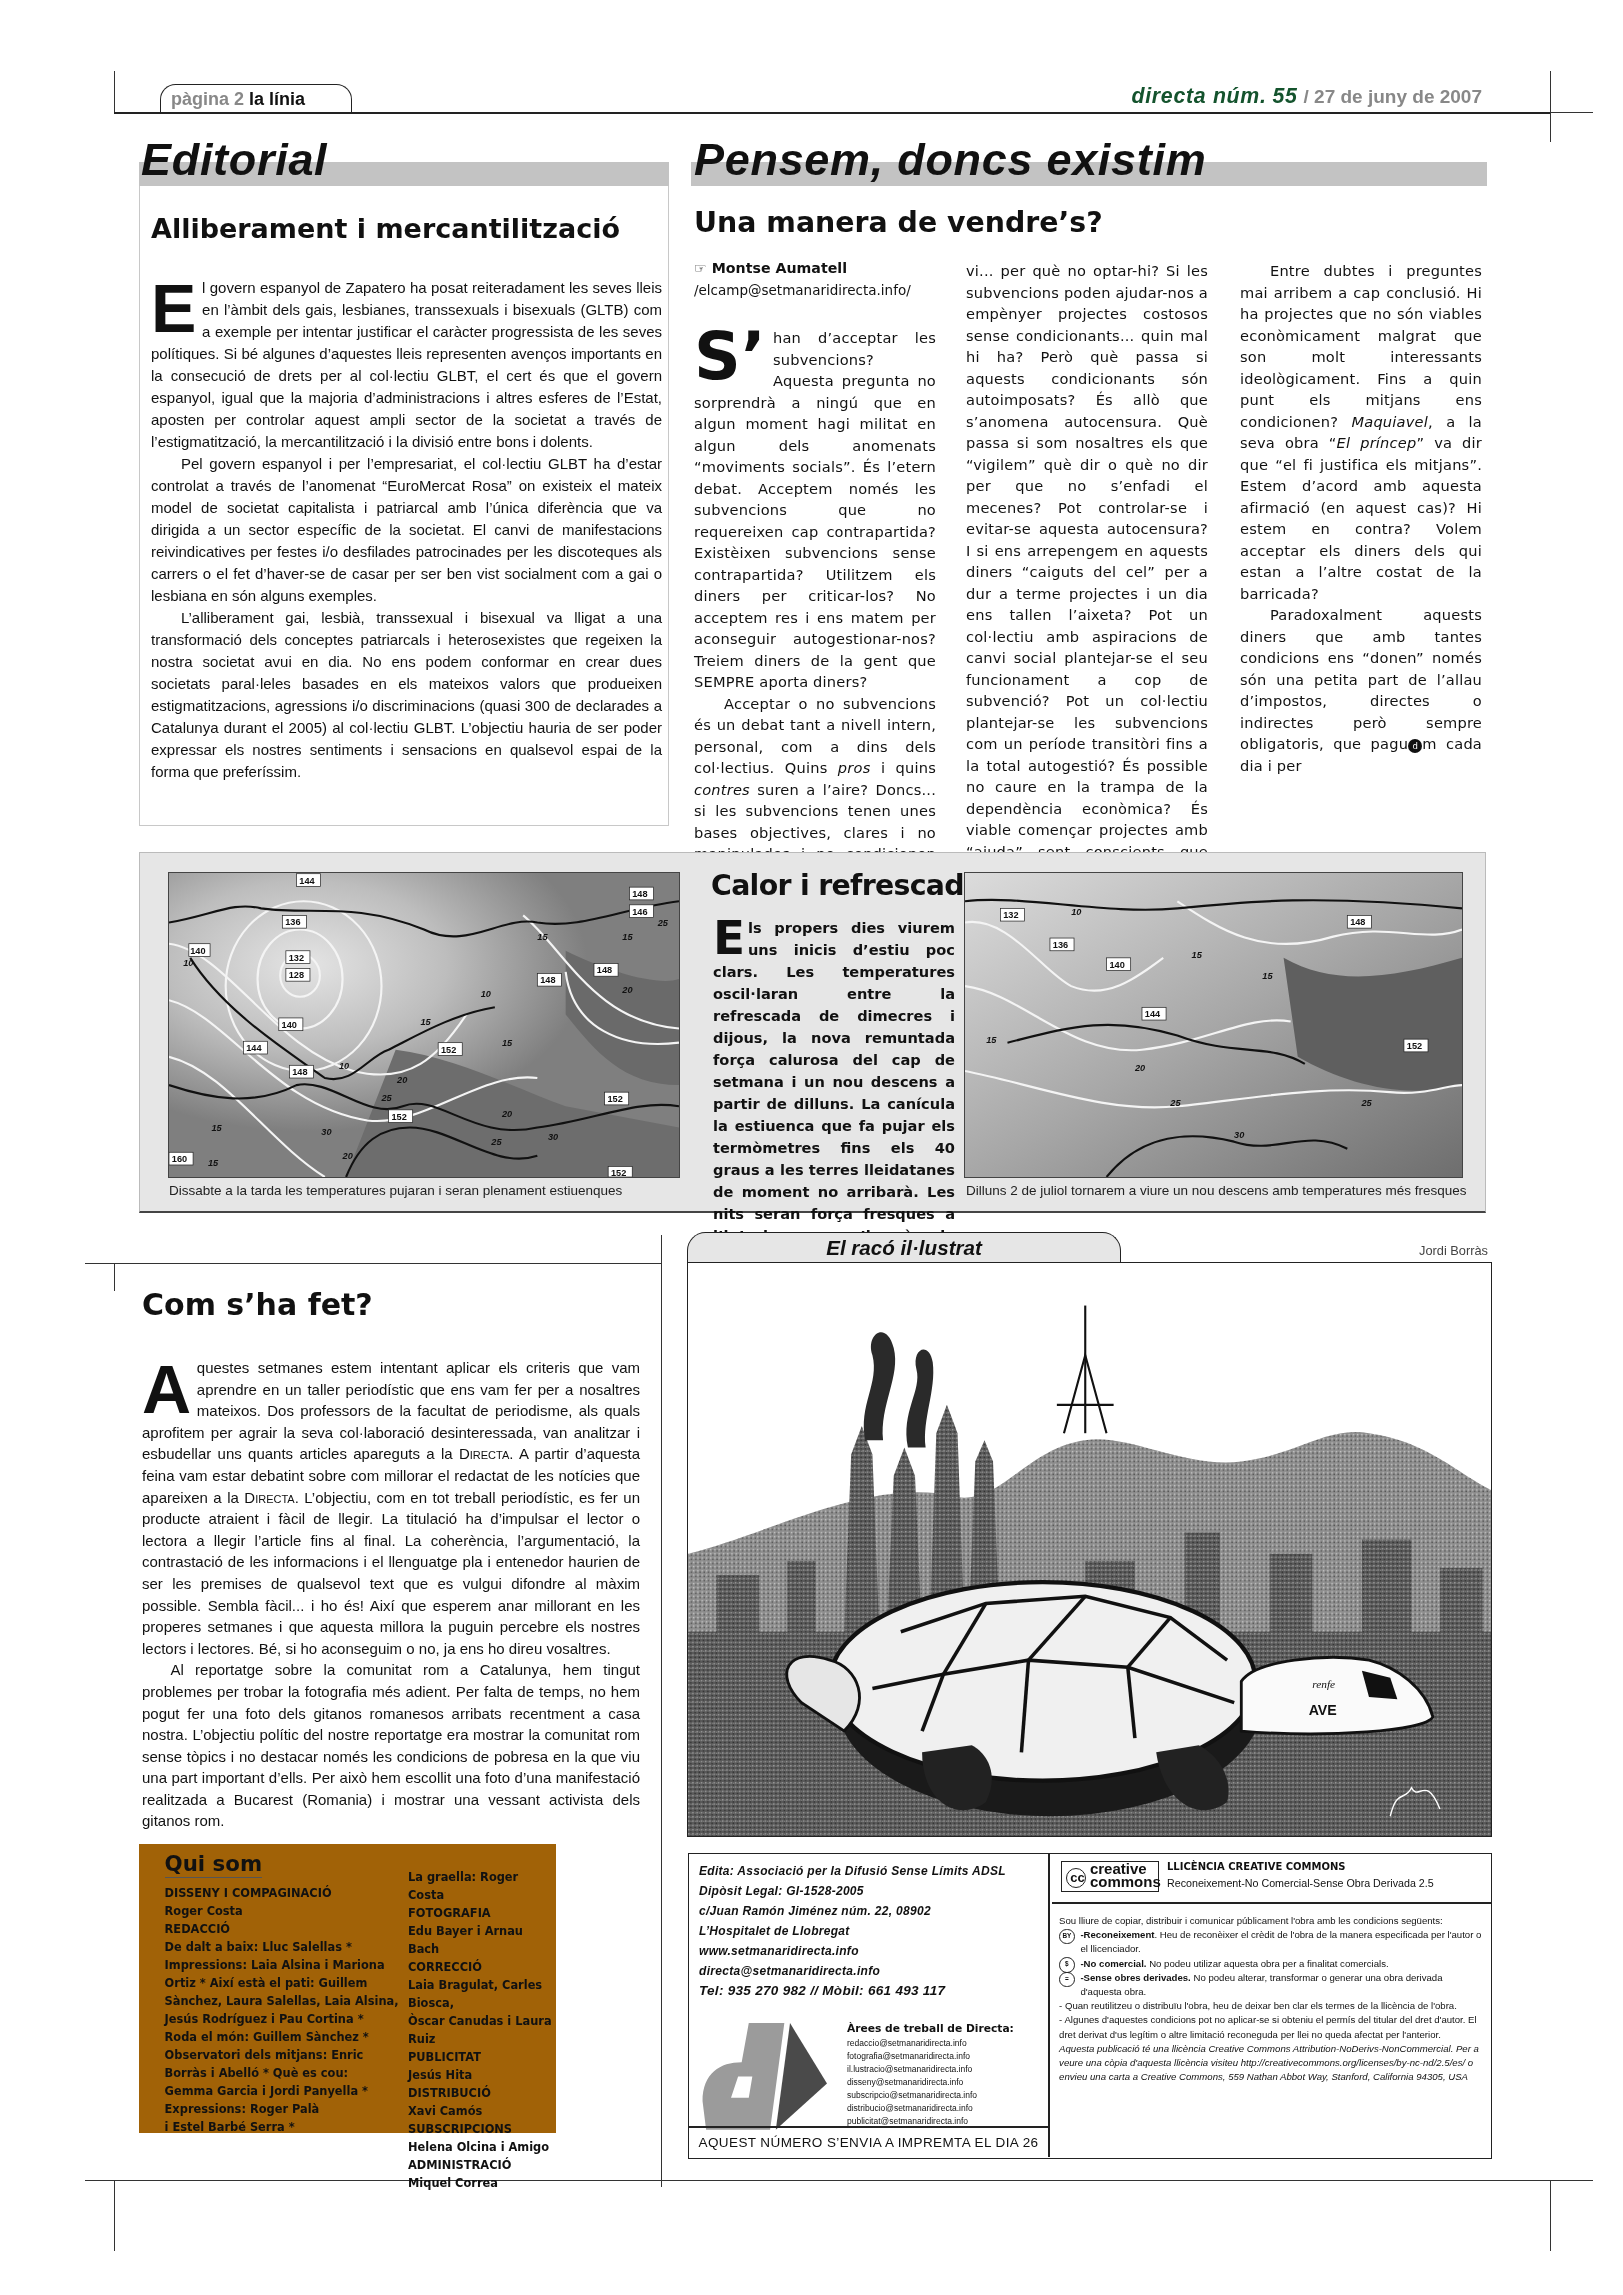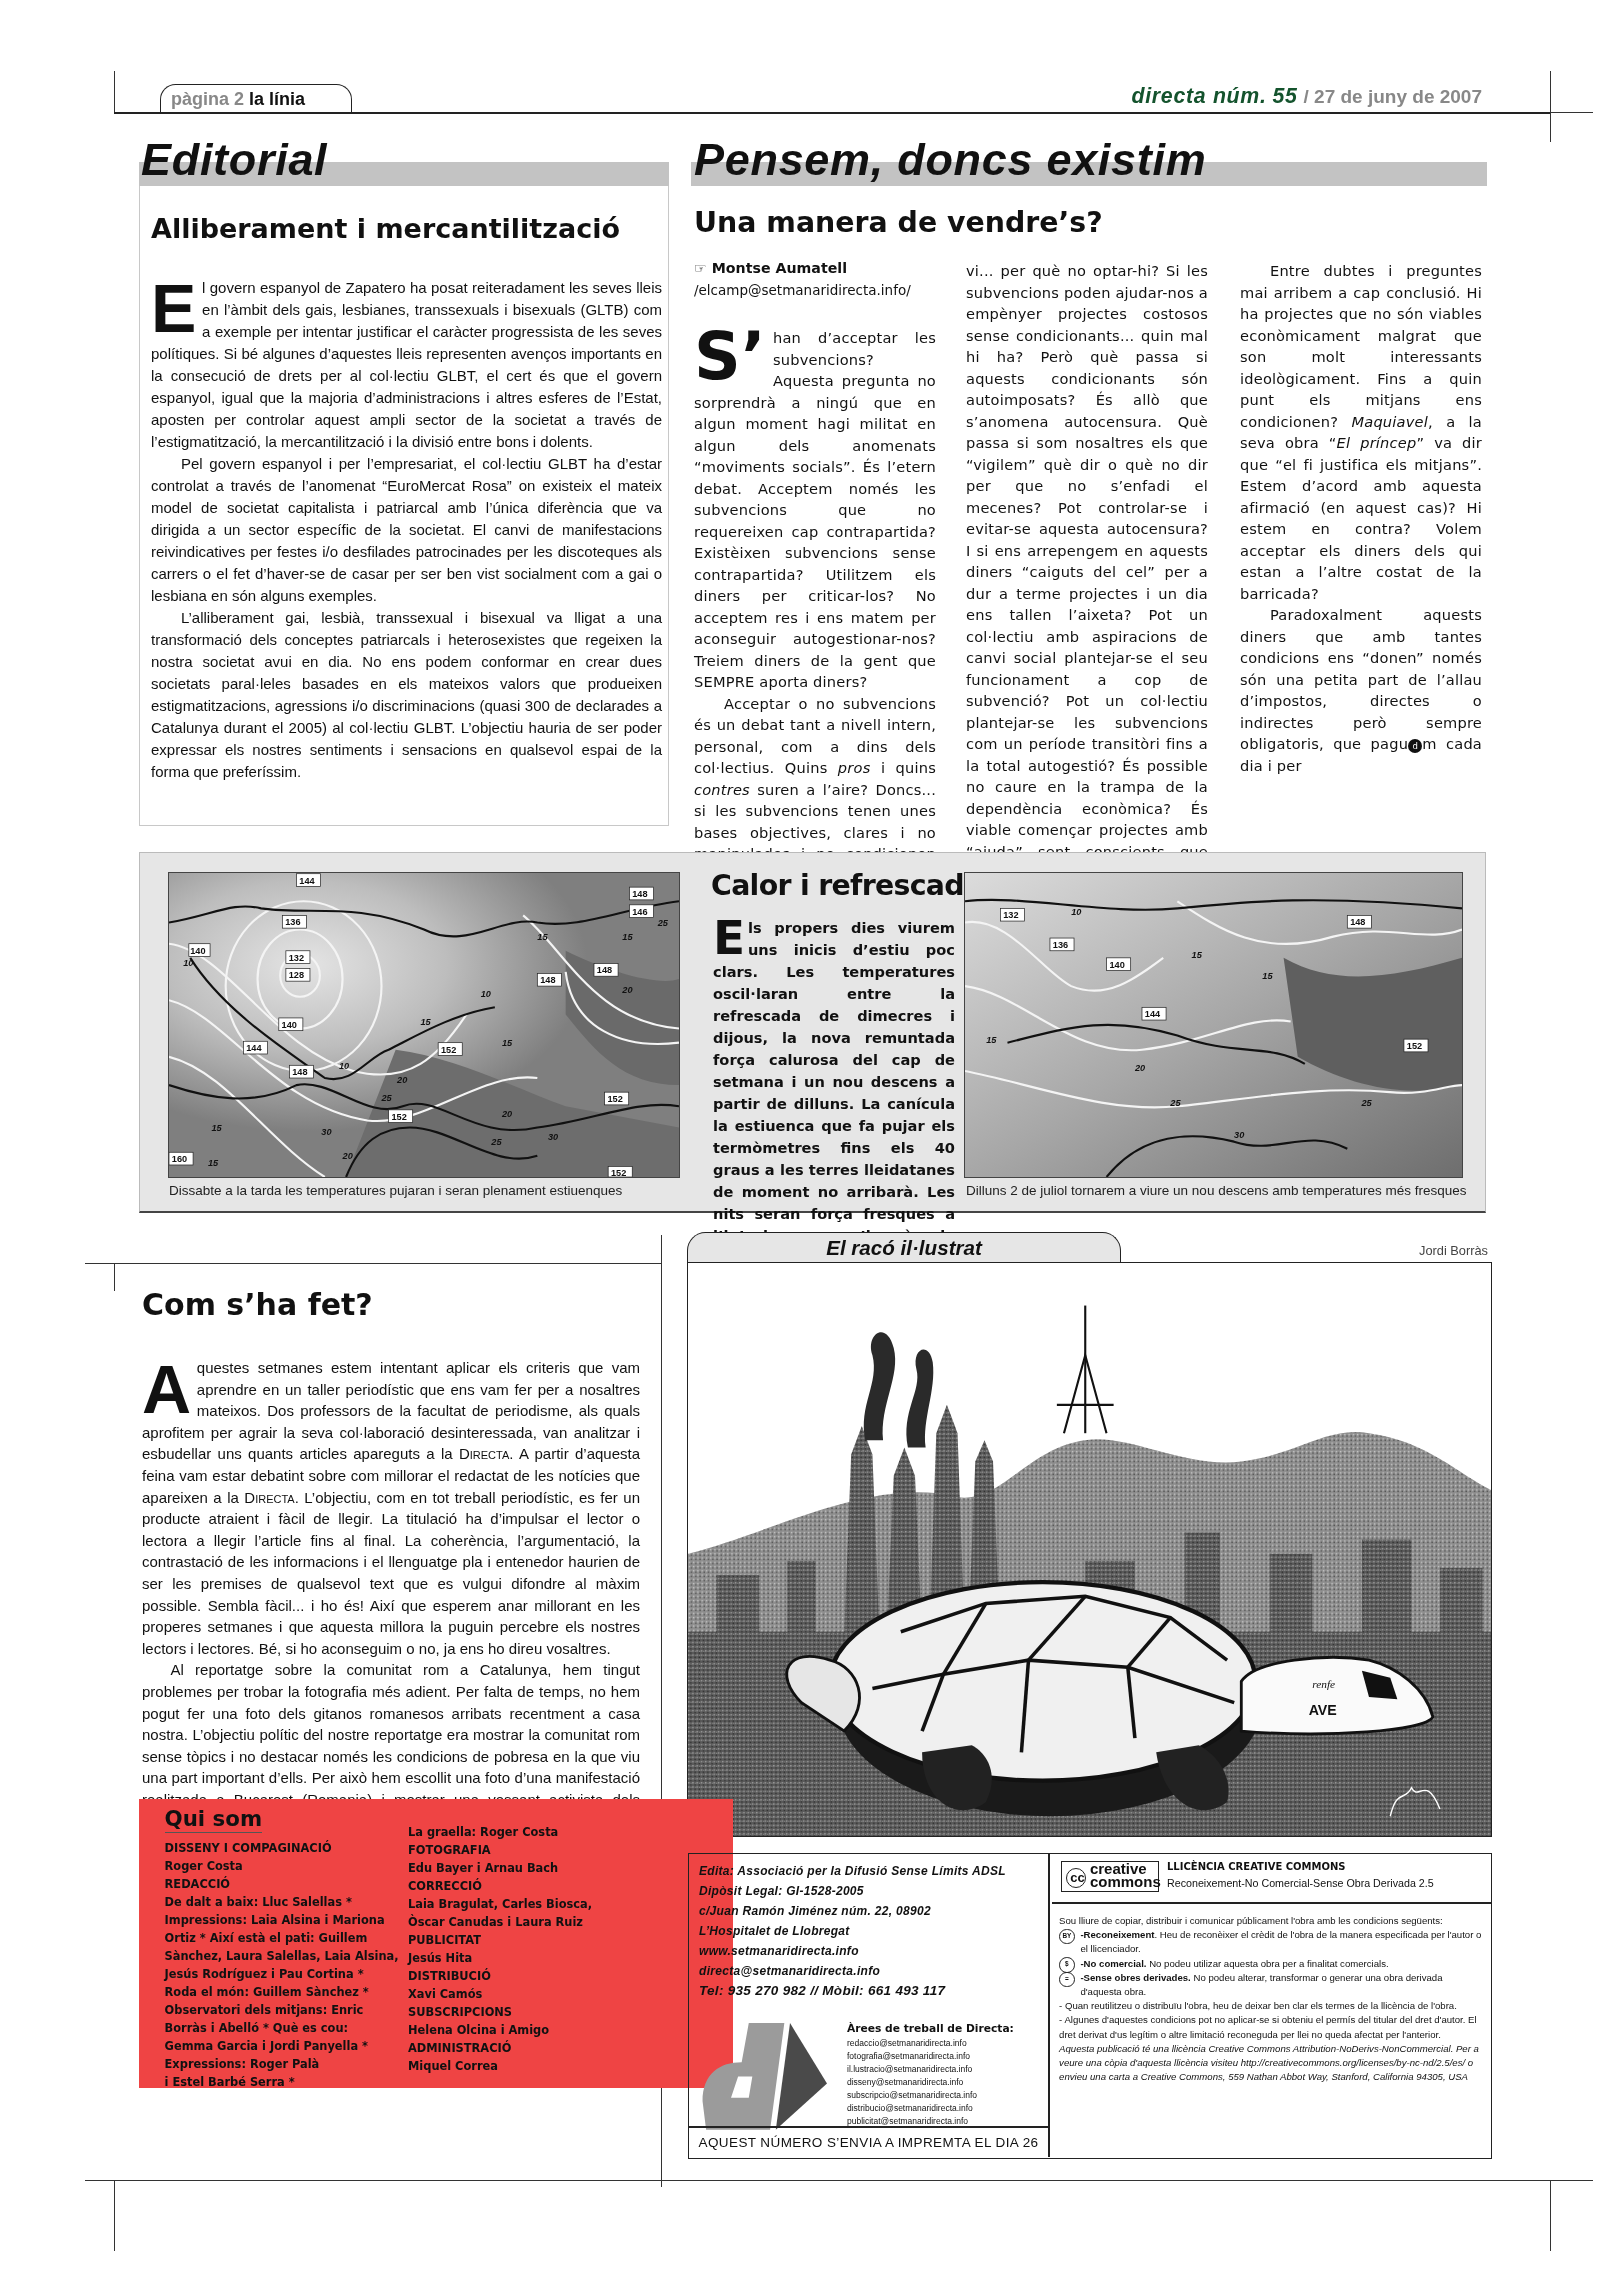--- a/index.html
+++ b/index.html
@@ -61,21 +61,21 @@
   .illus-frame svg { width: 100%; height: 100%; display: block; }
 
   
   .com-title { position: absolute; left: 142px; top: 1287px; font-family: "DejaVu Sans", sans-serif; font-weight: bold; font-size: 30px; }
   .com-text { position: absolute; left: 142px; top: 1357px; width: 498px; font-family: "Liberation Sans", sans-serif; font-size: 15px; line-height: 21.6px; text-align: justify; }
   .com-text p { text-indent: 28.4px; }
   .com-text p.first { text-indent: 0; }
   .smallcaps { font-variant: small-caps; }
 
   
-  .quisom-box { position: absolute; left: 139px; top: 1799px; width: 594px; height: 289px; background: #ef4444; }
+  .quisom-box { position: absolute; left: 139px; top: 1844px; width: 417px; height: 289px; background: #a16207; }
   .quisom-title { position: absolute; left: 25.6px; top: 7.1px; font-family: "DejaVu Sans", sans-serif; font-weight: bold; font-size: 21.3px; border-bottom: 1.4px solid #555; line-height: 25.6px; }
   .quisom-col { position: absolute; font-family: "DejaVu Sans", sans-serif; font-weight: bold; font-size: 11.4px; line-height: 18px; }
 
   
   .info-box { position: absolute; left: 688px; top: 1853px; width: 804px; height: 306px; border: 1.4px solid #222; }
   .info-left { position: absolute; left: 0; top: 0; width: 361px; height: 303px; border-right: 2.1px solid #222; }
   .info-lines { position: absolute; left: 10px; top: 7.1px; font-family: "Liberation Sans", sans-serif; font-weight: bold; font-style: italic; font-size: 12px; line-height: 20px; letter-spacing: 0.3px; }
   .info-lines .big { font-size: 13.5px; }
   .logo-d { position: absolute; left: 10px; top: 169px; width: 128px; height: 114px; }
   .areas-title { position: absolute; left: 158px; top: 168px; font-family: "DejaVu Sans", sans-serif; font-weight: bold; font-size: 10.7px; }

